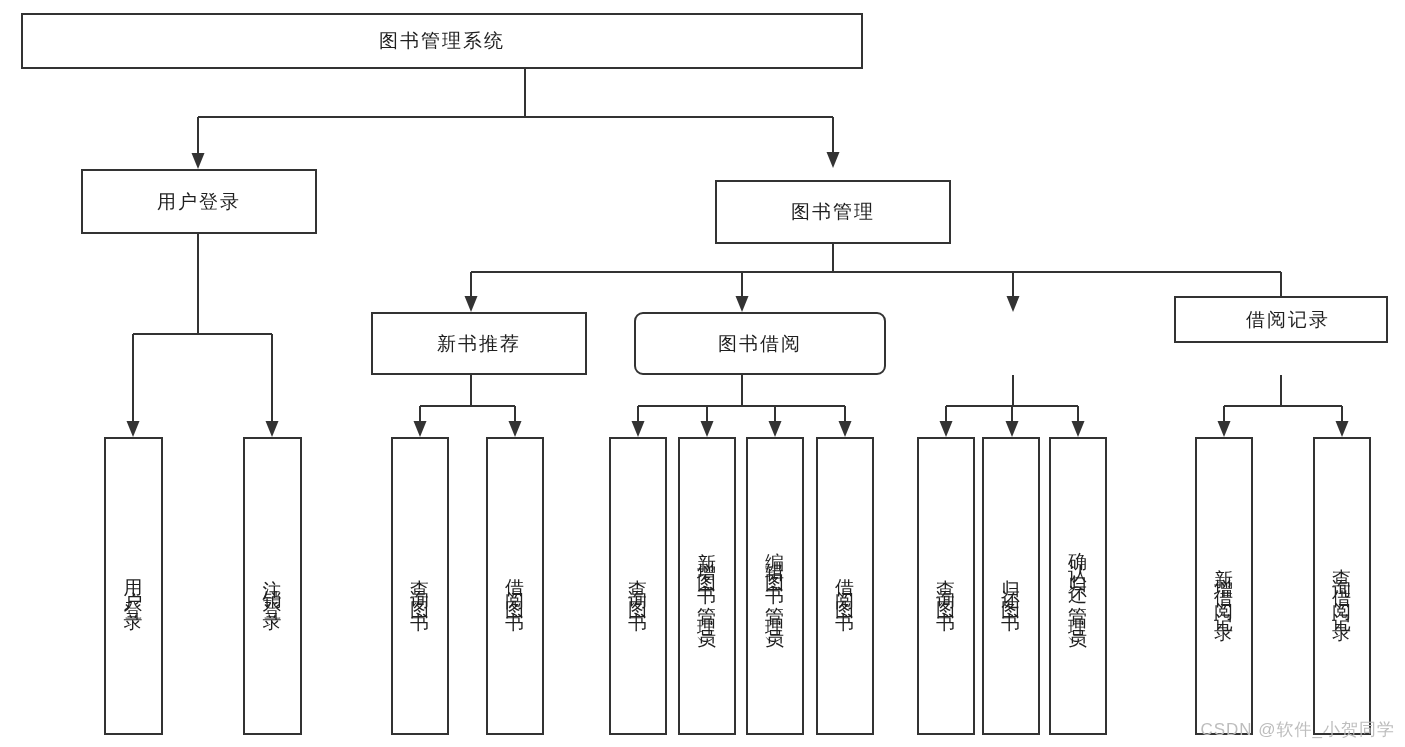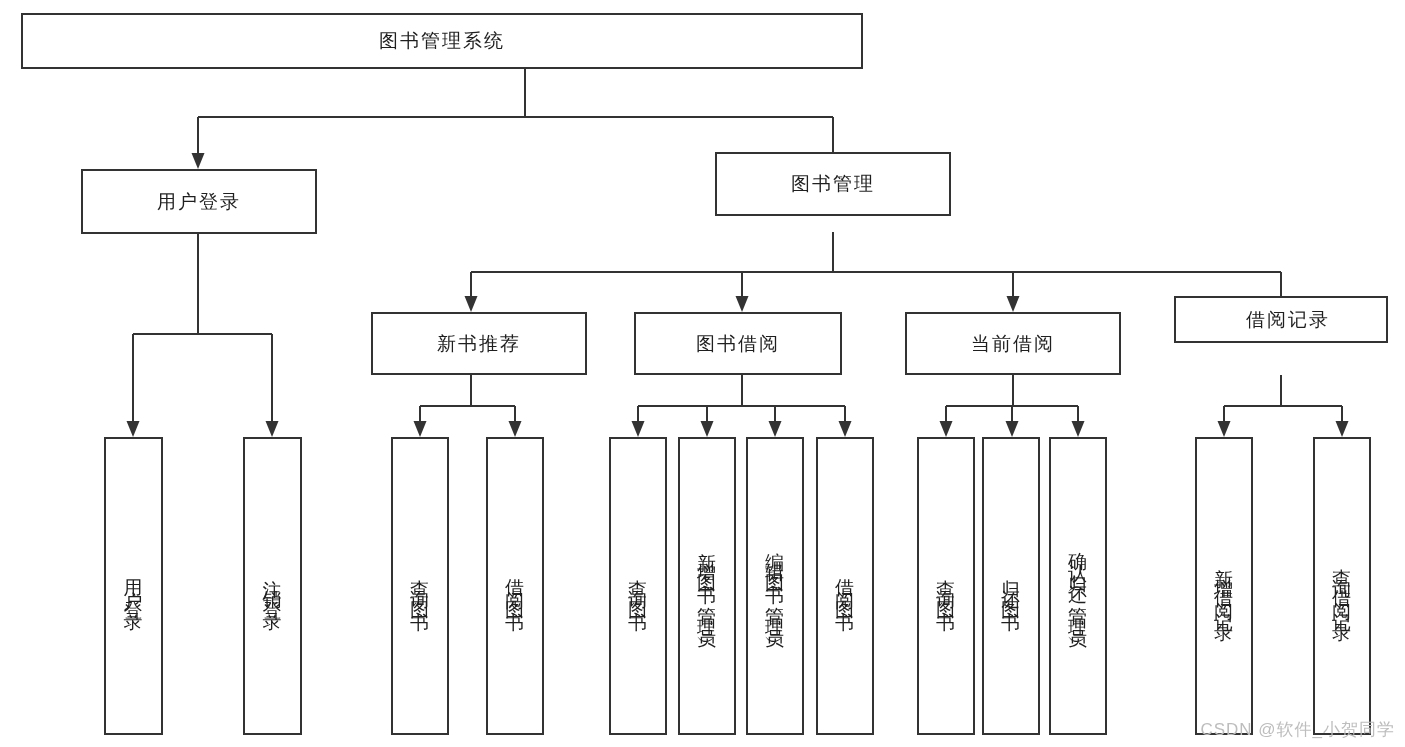--- a/index.html
+++ b/index.html
@@ -114,32 +114,29 @@
     </g>
   </svg>
 
   <div class="box h" style="left:21px; top:13px; width:842px; height:56px;">
     <span>图书管理系统</span>
   </div>
 
   <div class="box h" style="left:81px; top:169px; width:236px; height:65px;">
     <span>用户登录</span>
   </div>
-  <div class="box h" style="left:715px; top:152px; width:236px; height:64px;">
+  <div class="box h" style="left:715px; top:180px; width:236px; height:64px;">
     <span>图书管理</span>
   </div>
 
   <div class="box h" style="left:363px; top:312px; width:216px; height:63px;margin-left:8px;">
     <span>新书推荐</span>
   </div>
-  <div class="box h" style="left:634px; top:312px; width:208px; height:63px;">
+  <div class="box h" style="left:634px; top:312px; width:252px; height:63px;border-radius:9px;">
     <span>图书借阅</span>
-  </div>
-  <div class="box h" style="left:905px; top:312px; width:216px; height:63px;">
-    <span>当前借阅</span>
   </div>
   <div class="box h" style="left:1174px; top:296px; width:214px; height:47px;padding-left:14px;">
     <span>借阅记录</span>
   </div>
 
   <div class="box leaf" style="left:104px; top:437px; width:59px; height:298px;">
     <span>用户登录</span>
   </div>
   <div class="box leaf" style="left:243px; top:437px; width:59px; height:298px;">
     <span>注销登录</span>

